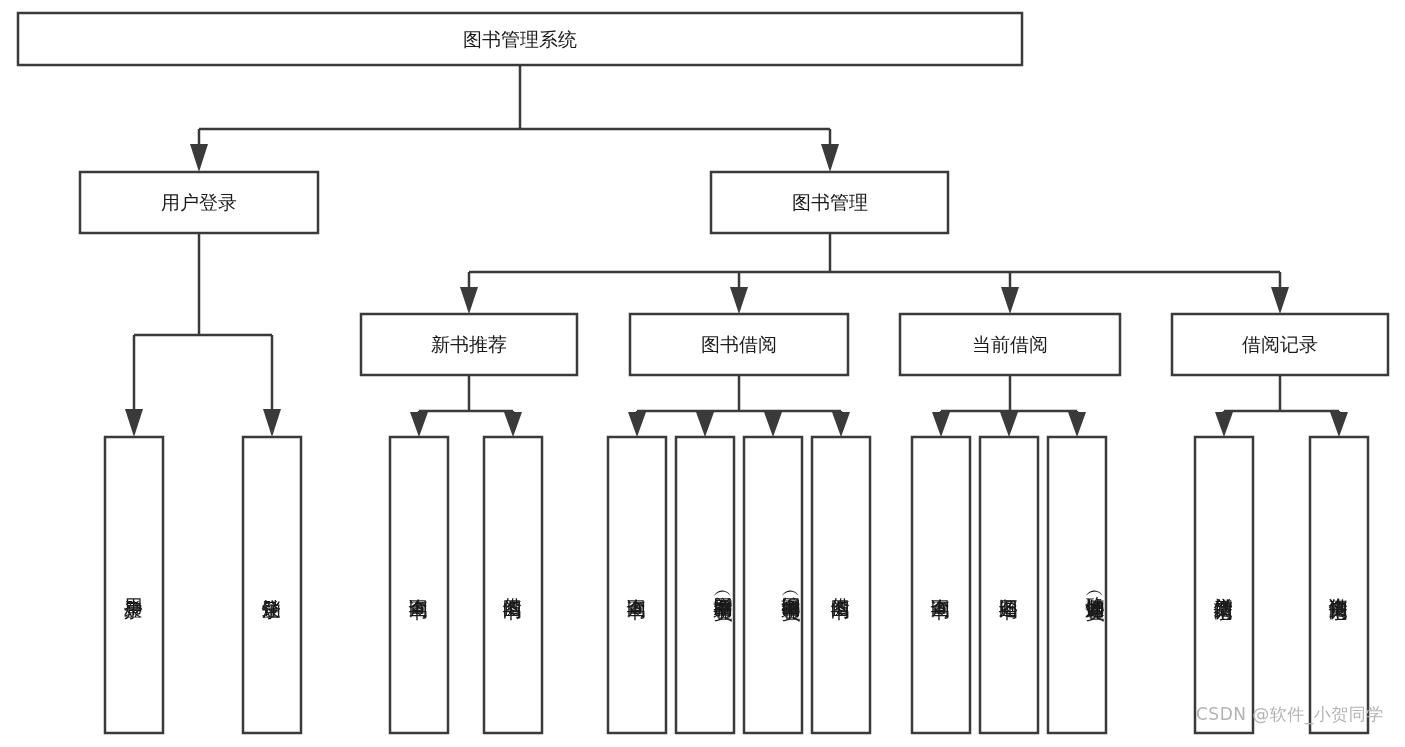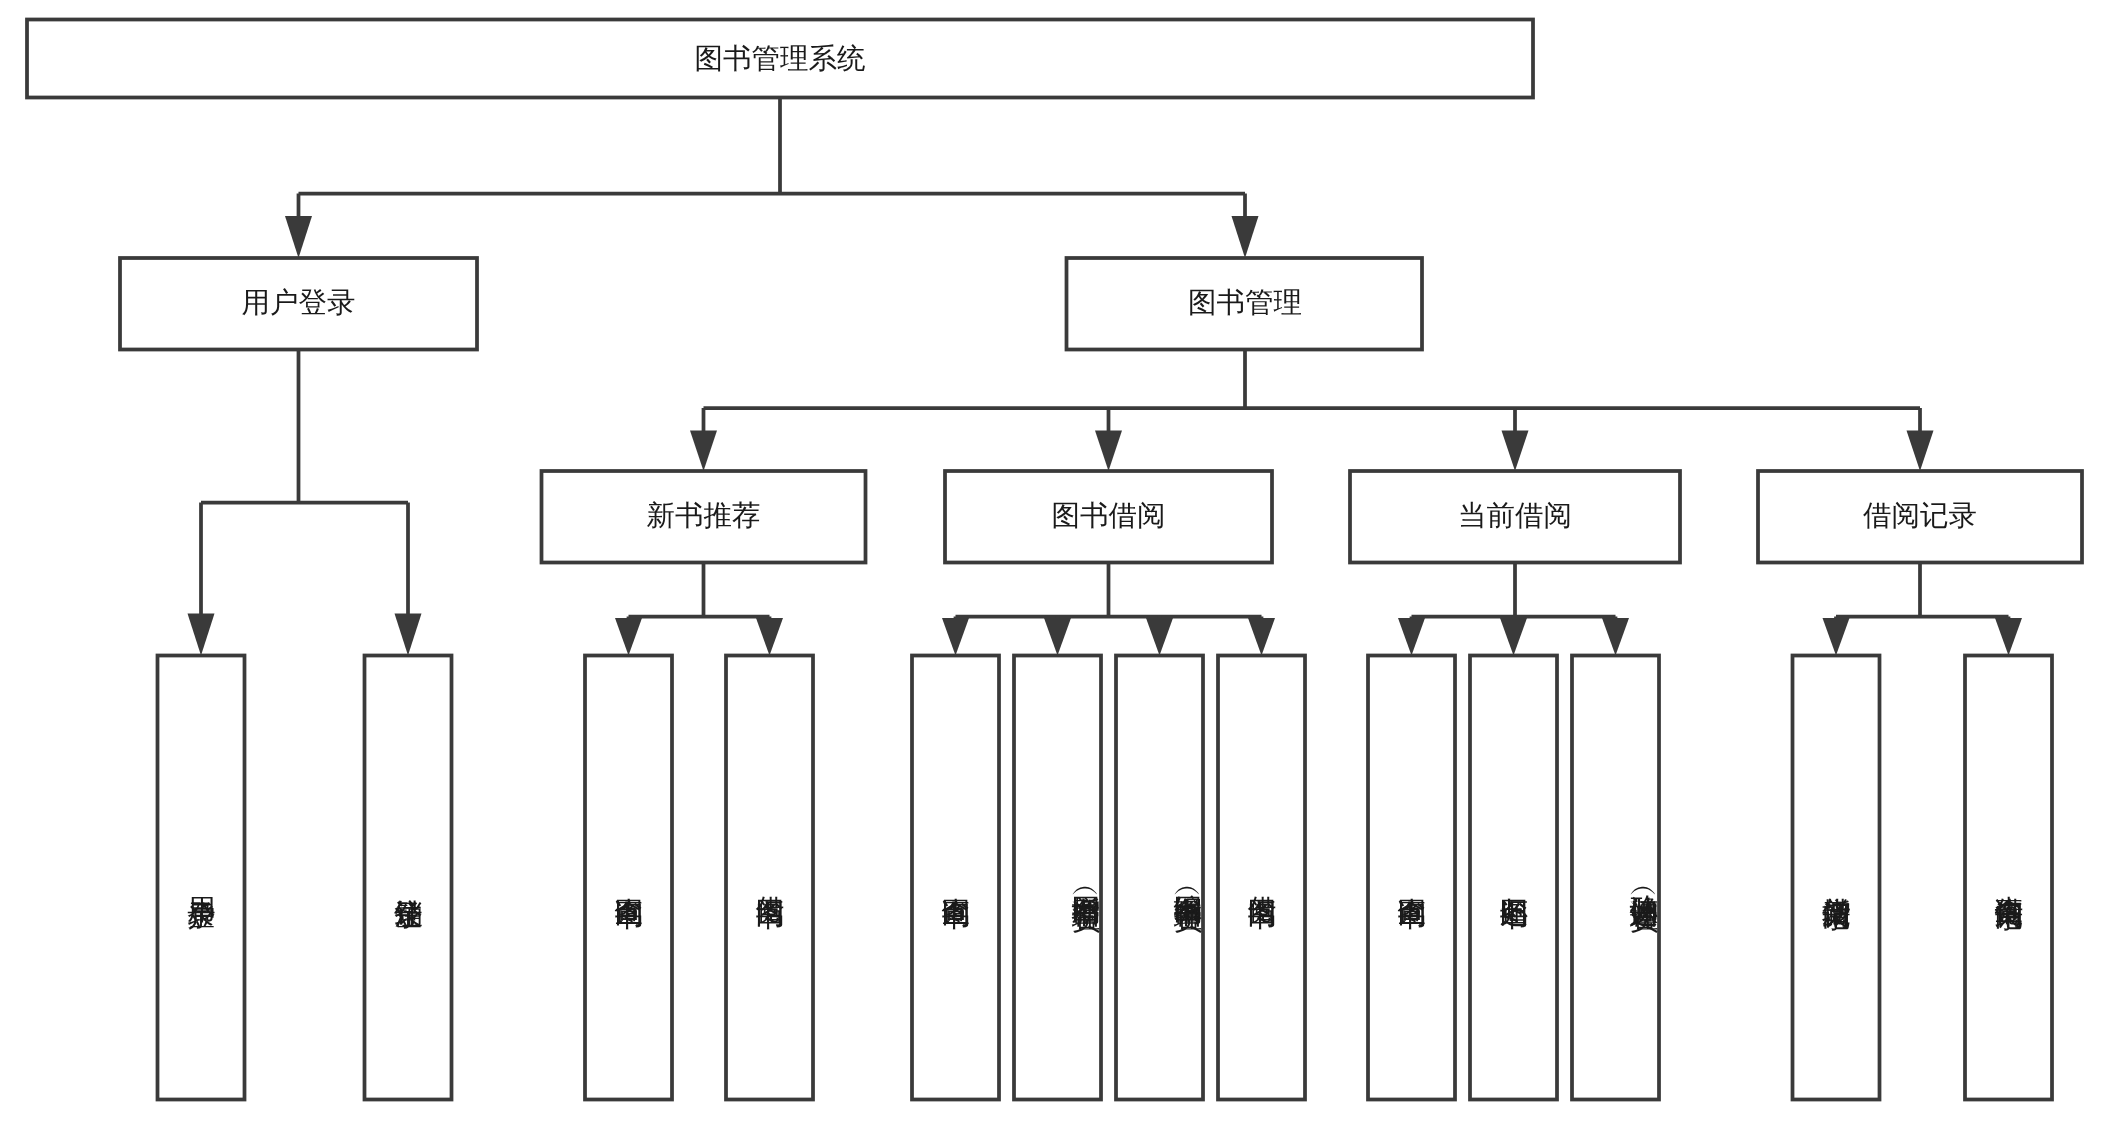--- a/index.html
+++ b/index.html
@@ -210,14 +210,15 @@
   <div class="leaf-label" style="left:608px; top:437px; width:58px; height:296px; display:flex; align-items:center; justify-content:center;">查询图书</div>
   <div class="leaf-label" style="left:676px; top:443px; width:58px; height:284px; display:flex; align-items:flex-start; justify-content:center;">新增图书（管理员）</div>
   <div class="leaf-label" style="left:744px; top:443px; width:58px; height:284px; display:flex; align-items:flex-start; justify-content:center;">编辑图书（管理员）</div>
   <div class="leaf-label" style="left:812px; top:437px; width:58px; height:296px; display:flex; align-items:center; justify-content:center;">借阅图书</div>
   <div class="leaf-label" style="left:912px; top:437px; width:58px; height:296px; display:flex; align-items:center; justify-content:center;">查询图书</div>
   <div class="leaf-label" style="left:980px; top:437px; width:58px; height:296px; display:flex; align-items:center; justify-content:center;">归还图书</div>
   <div class="leaf-label" style="left:1048px; top:443px; width:58px; height:284px; display:flex; align-items:flex-start; justify-content:center;">确认归还（管理员）</div>
   <div class="leaf-label" style="left:1195px; top:437px; width:58px; height:296px; display:flex; align-items:center; justify-content:center;">新增借阅记录</div>
   <div class="leaf-label" style="left:1310px; top:437px; width:58px; height:296px; display:flex; align-items:center; justify-content:center;">查询借阅记录</div>
 
+  <div class="watermark" style="left:1196px; top:703px;">CSDN @软件_小贺同学</div>
 
 </div>
 
 </body></html>

